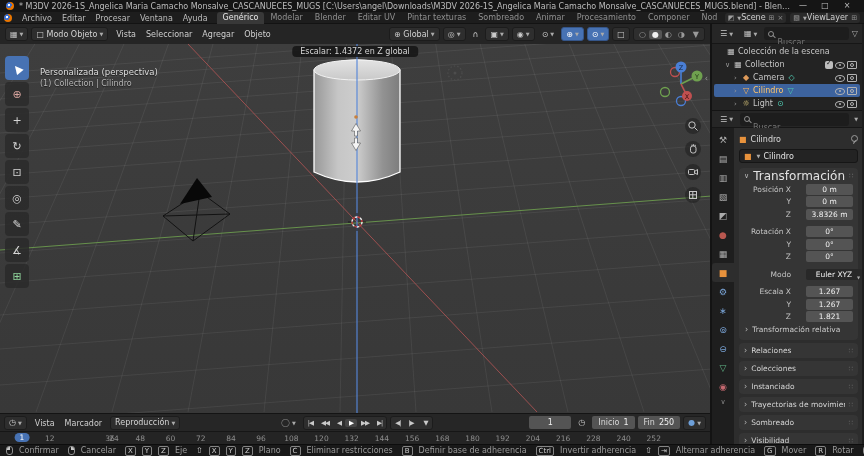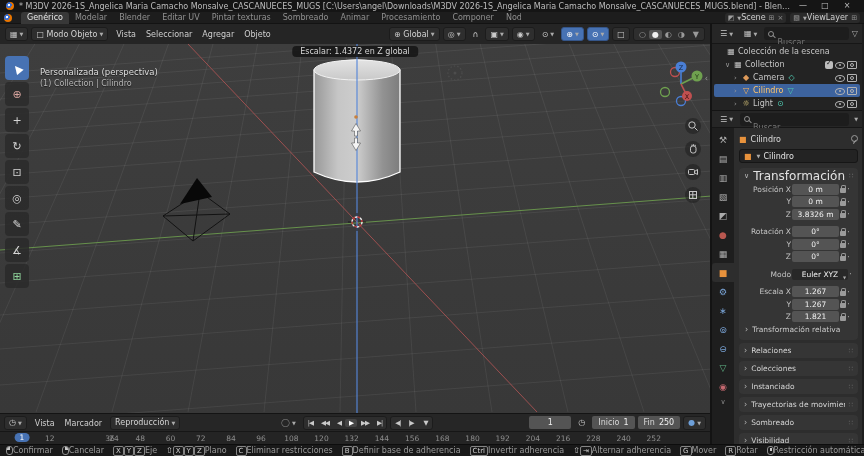--- a/index.html
+++ b/index.html
@@ -94,21 +94,21 @@
   .i-pin{width:8px;height:9px;position:relative;}
   .i-pin::before{content:"";position:absolute;left:1px;top:0;width:5px;height:5px;border:1px solid #9a9a9a;border-radius:50%;}
   .i-pin::after{content:"";position:absolute;left:4px;top:5px;width:1px;height:4px;background:#9a9a9a;transform:rotate(35deg);}
   .name-field{display:flex;align-items:center;background:#232323;border:1px solid #161616;border-radius:3px;height:14px;padding:0 4px;gap:3px;margin-bottom:5px;}
   .name-field .val{font-size:8px;color:#e3e3e3;}
   .panel{background:#353535;border-radius:4px;margin-bottom:3px;padding:0 0 4px 0;}
   .panel-head{display:flex;align-items:center;height:15px;padding:0 5px;gap:4px;}
   .panel-head .ph-caret{font-size:7px;color:#bbb;}
   .panel-head .ph-title{font-size:12px;color:#e2e2e2;flex:1;white-space:nowrap;}
   .panel-head .ph-dots{color:#7c7c7c;font-size:7px;}
-  .tr-row{display:flex;align-items:center;height:12.5px;padding:0 4px 0 0;gap:1px;}
+  .tr-row{display:flex;align-items:center;height:12.5px;padding:0 4px 0 0;gap:15px;}
   .tr-row.gap{margin-top:5px;}
   .tr-label{width:52px;text-align:right;font-size:7.5px;color:#c3c3c3;white-space:nowrap;flex:0 0 auto;}
   .tr-field{width:47px;background:#545454;border-radius:2px;font-size:7.5px;color:#f2f2f2;text-align:center;line-height:11px;height:11px;flex:0 0 auto;position:relative;white-space:nowrap;overflow:hidden;}
   .tr-field.dd{background:#282828;width:56px;}
   .tr-field.dd::after{content:"▼";font-size:4px;color:#aaa;position:absolute;right:2px;top:3px;}
   .i-lock{width:6px;height:5px;border-radius:1px;background:#9a9a9a;position:relative;margin-top:3px;flex:0 0 auto;}
   .i-lock::before{content:"";position:absolute;left:1px;top:-3px;width:3px;height:3px;border:1px solid #9a9a9a;border-bottom:none;border-radius:2px 2px 0 0;}
   .tr-dot{color:#9a9a9a;font-size:9px;line-height:6px;}
   .subpanel{display:flex;align-items:center;height:13px;padding:0 6px;gap:4px;color:#c9c9c9;}
   .panel-collapsed{background:#353535;border-radius:4px;margin-bottom:3px;height:15px;display:flex;align-items:center;padding:0 5px;gap:4px;}
@@ -120,21 +120,21 @@
   .play-group{display:flex;align-items:center;background:#2e2e2e;border:1px solid #1c1c1c;border-radius:3px;height:14px;}
   .play-group span{padding:0 4px;font-size:6.5px;color:#c9c9c9;letter-spacing:-1px;}
   .play-group span.active{color:#fff;background:#454545;border-radius:2px;}
   .tl-field{background:#545454;border-radius:2px;height:13px;display:flex;align-items:center;justify-content:center;font-size:8px;color:#f0f0f0;padding:0 6px;gap:4px;}
   .tl-field .lbl{color:#d8d8d8;}
   .tl-ruler{height:13px;background:#242424;position:relative;border-top:1px solid #161616;flex:0 0 auto;overflow:hidden;}
   .ruler-num{position:absolute;top:2px;transform:translateX(-50%);font-size:7.5px;color:#8e8e8e;}
   .ruler-num.current{background:#4772b3;color:#fff;border-radius:6px;padding:0 5px;top:1px;}
   
   .statusbar{height:12px;background:#191919;border-top:1px solid #0d0d0d;display:flex;align-items:center;padding:0 6px;gap:9px;overflow:hidden;white-space:nowrap;flex:0 0 auto;}
-  .sb-item{display:inline-flex;align-items:center;gap:0;flex:0 0 auto;}
+  .sb-item{display:inline-flex;align-items:center;gap:6px;flex:0 0 auto;}
   .sb-label{font-size:8px;color:#9a9a9a;}
   .kbd{display:inline-block;min-width:8px;padding:0 2px;border:1px solid #848484;border-radius:2px;font-size:7px;line-height:8px;color:#cfcfcf;text-align:center;}
   .shift-glyph{font-size:8px;color:#c9c9c9;}
   .mouse{position:relative;width:7px;height:9px;border:1px solid #8f8f8f;border-radius:3px;display:inline-block;}
   .mouse.left::before{content:"";position:absolute;left:0;top:0;width:3px;height:3px;background:#c9c9c9;border-radius:2px 0 0 0;}
   .mouse.right::before{content:"";position:absolute;right:0;top:0;width:3px;height:3px;background:#c9c9c9;border-radius:0 2px 0 0;}
   .mouse.middle::before{content:"";position:absolute;left:2px;top:1px;width:2px;height:3px;background:#c9c9c9;}
 </style>
 </head>
 <body>
@@ -146,20 +146,21 @@
     <span class="title-text">* M3DV 2026-1S_Angelica Maria Camacho Monsalve_CASCANUECES_MUGS [C:\Users\angel\Downloads\M3DV 2026-1S_Angelica Maria Camacho Monsalve_CASCANUECES_MUGS.blend] - Blender 5.0.1</span>
     <span class="win-btns">
       <span>—</span>
       <span>□</span>
       <span>×</span>
     </span>
   </div>
 
   <div class="topbar">
     <span class="blender-logo"></span>
+    <span><span class="tb-menu">Archivo</span><span class="tb-menu">Editar</span><span class="tb-menu">Procesar</span><span class="tb-menu">Ventana</span><span class="tb-menu">Ayuda</span></span>
     <span class="ws-tabs">
         <span class="ws-tab active">Genérico</span>
         <span class="ws-tab">Modelar</span>
         <span class="ws-tab">Blender</span>
         <span class="ws-tab">Editar UV</span>
         <span class="ws-tab">Pintar texturas</span>
         <span class="ws-tab">Sombreado</span>
         <span class="ws-tab">Animar</span>
         <span class="ws-tab">Procesamiento</span>
         <span class="ws-tab">Componer</span>

